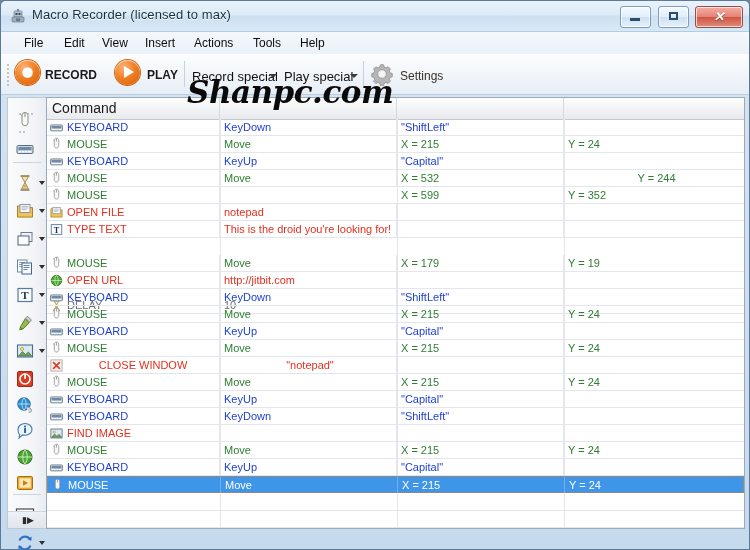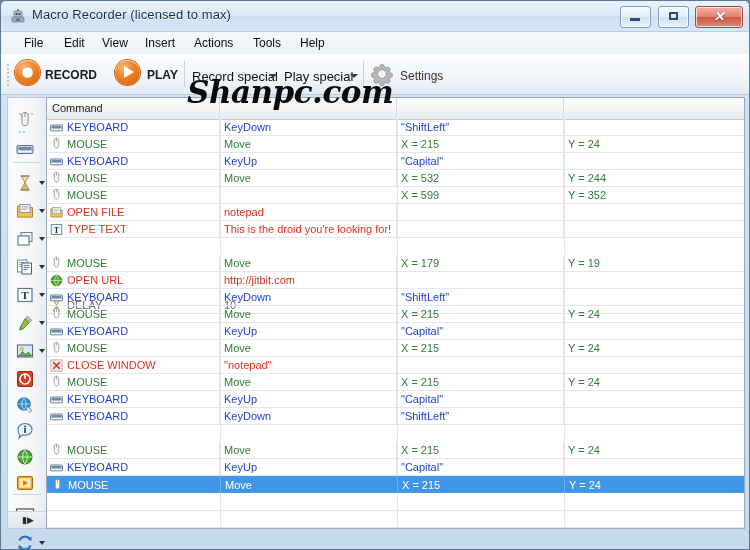--- a/index.html
+++ b/index.html
@@ -140,21 +140,21 @@
     position:absolute;left:45px;top:96px;width:699px;height:432px;
     background:#fff;border:1px solid #9aaabb;box-sizing:border-box;overflow:hidden;
   }
   .grid-head{
     position:absolute;left:0;top:0;right:0;height:21px;
     background:linear-gradient(to bottom,#fdfdfd 0%,#f3f4f6 50%,#e8eaee 100%);
     border-bottom:1px solid #c2c9d2;
   }
   .gh-cell{
     position:absolute;top:0;height:25px;line-height:21px;
-    font-size:11px;color:#1b1b1b;padding-left:5px;box-sizing:border-box;
+    font-size:14px;color:#1b1b1b;padding-left:5px;box-sizing:border-box;
     border-right:1px solid #d4d9e0;
     white-space:nowrap;overflow:hidden;
   }
   .rows{position:absolute;left:0;top:21px;right:0;bottom:0;}
   .row{
     position:absolute;left:0;right:0;height:17px;
     border-bottom:1px solid #e3e6ea;box-sizing:border-box;
   }
   .row.selected{
     background:#3f95e8;
@@ -452,21 +452,21 @@
         </div>
         <div class="row" style="top: 51px;">
           <span class="row-ico"><svg width="15" height="15" viewBox="0 0 20 20">
               <path d="M7 4.5c0-2 1.6-3 3-3s3 1 3 3v7c0 2-1.4 3.2-3 3.2S7 13.5 7 11.5z" fill="#f7f7f7" stroke="#8a8a8a" stroke-width="1"></path>
               <path d="M10 2v4" stroke="#8a8a8a" stroke-width="1"></path>
               <path d="M5.5 3.5l2 1.6" stroke="#9a9a9a" stroke-width="1" fill="none"></path>
             </svg></span>
           <span class="cell c0" style="color: rgb(46, 125, 50);">MOUSE</span>
           <span class="cell c1" style="color: rgb(46, 125, 50);">Move</span>
           <span class="cell c2" style="color: rgb(46, 125, 50);">X = 532</span>
-          <span class="cell c3" style="color: rgb(46, 125, 50);">Y = 244</span>
+          <span class="cell c3" style="color: rgb(46, 125, 50); text-align: center;">Y = 244</span>
         </div>
         <div class="row" style="top: 68px;">
           <span class="row-ico"><svg width="15" height="15" viewBox="0 0 20 20">
               <path d="M7 4.5c0-2 1.6-3 3-3s3 1 3 3v7c0 2-1.4 3.2-3 3.2S7 13.5 7 11.5z" fill="#f7f7f7" stroke="#8a8a8a" stroke-width="1"></path>
               <path d="M10 2v4" stroke="#8a8a8a" stroke-width="1"></path>
               <path d="M5.5 3.5l2 1.6" stroke="#9a9a9a" stroke-width="1" fill="none"></path>
             </svg></span>
           <span class="cell c0" style="color: rgb(46, 125, 50);">MOUSE</span>
           <span class="cell c2" style="color: rgb(46, 125, 50);">X = 599</span>
           <span class="cell c3" style="color: rgb(46, 125, 50);">Y = 352</span>
@@ -574,21 +574,21 @@
           <span class="row-ico"><svg width="15" height="15" viewBox="0 0 20 20">
               <path d="M7 4.5c0-2 1.6-3 3-3s3 1 3 3v7c0 2-1.4 3.2-3 3.2S7 13.5 7 11.5z" fill="#f7f7f7" stroke="#8a8a8a" stroke-width="1"></path>
               <path d="M10 2v4" stroke="#8a8a8a" stroke-width="1"></path>
               <path d="M5.5 3.5l2 1.6" stroke="#9a9a9a" stroke-width="1" fill="none"></path>
             </svg></span>
           <span class="cell c0" style="color: rgb(46, 125, 50);">MOUSE</span>
           <span class="cell c1" style="color: rgb(46, 125, 50);">Move</span>
           <span class="cell c2" style="color: rgb(46, 125, 50);">X = 215</span>
           <span class="cell c3" style="color: rgb(46, 125, 50);">Y = 24</span>
         </div>
-        <div class="row" style="top: 238px;">
+        <div class="row" style="top: 238px; text-align: center;">
           <span class="row-ico"><svg width="15" height="15" viewBox="0 0 20 20">
               <rect x="2.5" y="2.5" width="15" height="15" fill="#fdecea" stroke="#a8a8a8" stroke-width="1.1"></rect>
               <path d="M5.5 5.5l9 9M14.5 5.5l-9 9" stroke="#d5402a" stroke-width="2.2"></path>
             </svg></span>
           <span class="cell c0" style="color: rgb(224, 48, 32);">CLOSE WINDOW</span>
           <span class="cell c1" style="color: rgb(224, 48, 32);">"notepad"</span>
           <span class="cell c2" style="color: rgb(224, 48, 32);"></span>
           <span class="cell c3" style="color: rgb(224, 48, 32);"></span>
         </div>
         <div class="row" style="top: 255px;">
@@ -627,20 +627,31 @@
                 <rect x="7" y="12" width="2" height="1.4"></rect>
                 <rect x="10" y="12" width="2" height="1.4"></rect>
                 <rect x="13" y="12" width="3" height="1.4"></rect>
               </g>
             </svg></span>
           <span class="cell c0" style="color: rgb(31, 63, 208);">KEYBOARD</span>
           <span class="cell c1" style="color: rgb(31, 63, 208);">KeyDown</span>
           <span class="cell c2" style="color: rgb(31, 63, 208);">"ShiftLeft"</span>
           <span class="cell c3" style="color: rgb(31, 63, 208);"></span>
         </div>
+        <div class="row" style="top: 306px;">
+          <span class="row-ico"><svg width="15" height="15" viewBox="0 0 20 20">
+              <rect x="2.5" y="4" width="15" height="12" fill="#dbe9f7" stroke="#4e6c8d" stroke-width="1.1"></rect>
+              <circle cx="7" cy="8" r="1.6" fill="#f6e27a" stroke="#b79a23" stroke-width=".7"></circle>
+              <path d="M3.5 15l4-4.5 3 3 3-2.5 3.2 4z" fill="#6ea45f" stroke="#3f6a33" stroke-width=".7"></path>
+            </svg></span>
+          <span class="cell c0" style="color: rgb(224, 48, 32);">FIND IMAGE</span>
+          <span class="cell c1" style="color: rgb(224, 48, 32);"></span>
+          <span class="cell c2" style="color: rgb(224, 48, 32);"></span>
+          <span class="cell c3" style="color: rgb(224, 48, 32);"></span>
+        </div>
         <div class="row" style="top: 323px;">
           <span class="row-ico"><svg width="15" height="15" viewBox="0 0 20 20">
               <path d="M7 4.5c0-2 1.6-3 3-3s3 1 3 3v7c0 2-1.4 3.2-3 3.2S7 13.5 7 11.5z" fill="#f7f7f7" stroke="#8a8a8a" stroke-width="1"></path>
               <path d="M10 2v4" stroke="#8a8a8a" stroke-width="1"></path>
               <path d="M5.5 3.5l2 1.6" stroke="#9a9a9a" stroke-width="1" fill="none"></path>
             </svg></span>
           <span class="cell c0" style="color: rgb(46, 125, 50);">MOUSE</span>
           <span class="cell c1" style="color: rgb(46, 125, 50);">Move</span>
           <span class="cell c2" style="color: rgb(46, 125, 50);">X = 215</span>
           <span class="cell c3" style="color: rgb(46, 125, 50);">Y = 24</span>

